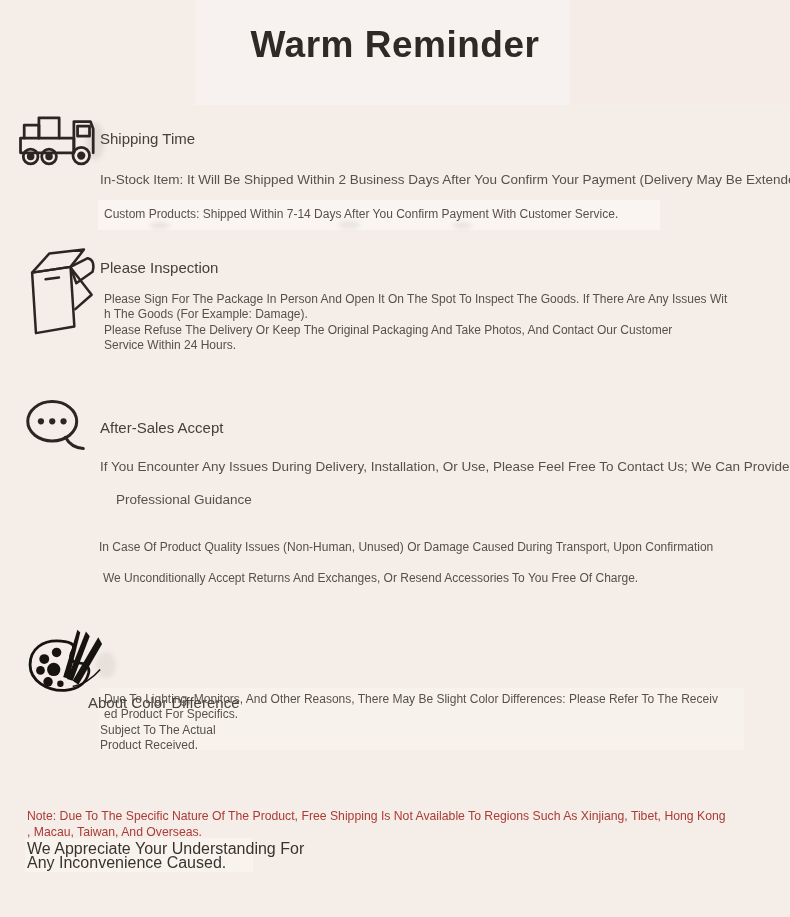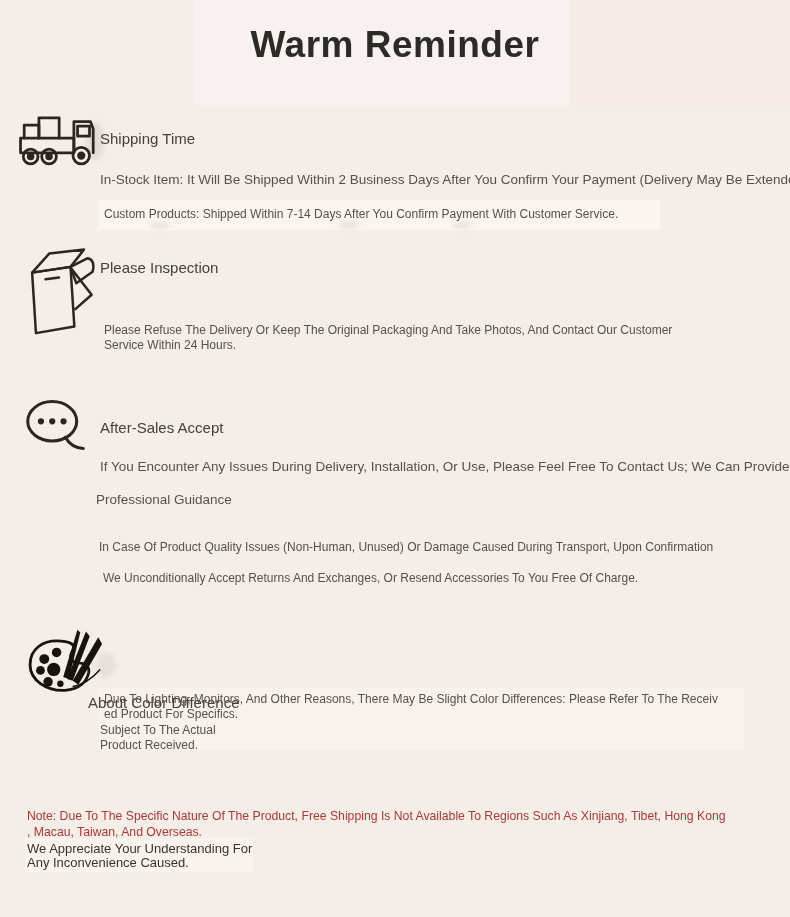--- a/index.html
+++ b/index.html
@@ -31,21 +31,21 @@
     line-height:15px;
   }
   .nowrap{white-space:nowrap;}
   .fs135{font-size:13.5px;}
   .note-red{
     font-size:13px;color:#ac3b35;
     white-space:pre-line;line-height:16px;
     transform:scaleX(0.94);transform-origin:0 0;
   }
   .closing{
-    font-size:13px;color:#39332e;
+    font-size:16px;color:#39332e;
     white-space:pre-line;line-height:14px;
   }
   svg{display:block;}
 </style>
 </head>
 <body>
 
 <div class="page">
 
   <div class="patch" style="left:195px;top:0;width:375px;height:105px;background:#f7f2ef;"></div>
@@ -84,35 +84,37 @@
   <div class="abs" style="left:20px;top:240px;">
     <svg width="78" height="96" viewBox="0 0 80 100" fill="none" stroke="#2b2622" stroke-width="2.6" stroke-linejoin="round" stroke-linecap="round">
       <path d="M12,34 L30,14 L66,10 L52,28 Z"></path>
       <path d="M12,34 L52,28 L56,90 L16,97 Z"></path>
       <path d="M52,28 L70,19 Q78,21 75,33 L58,45 Z"></path>
       <path d="M53,30 L74,57 L57,72"></path>
       <path d="M26,41 l14,-2"></path>
     </svg>
   </div>
   <div class="abs heading" style="left:100px;top:259px;">Please Inspection</div>
+  <div class="abs body-text" style="left:104px;top:292px;">Please Sign For The Package In Person And Open It On The Spot To Inspect The Goods. If There Are Any Issues Wit
+h The Goods (For Example: Damage).</div>
   <div class="abs body-text" style="left:104px;top:323px;">Please Refuse The Delivery Or Keep The Original Packaging And Take Photos, And Contact Our Customer
 Service Within 24 Hours.</div>
 
   <div class="abs" style="left:24px;top:396px;">
     <svg width="64" height="60" viewBox="0 0 68 60" fill="none" stroke="#2b2622" stroke-width="3.2" stroke-linecap="round">
       <ellipse cx="30" cy="25" rx="26" ry="21"></ellipse>
       <circle cx="18" cy="25" r="3.3" fill="#2b2622" stroke="none"></circle>
       <circle cx="30" cy="25" r="3.3" fill="#2b2622" stroke="none"></circle>
       <circle cx="42" cy="25" r="3.3" fill="#2b2622" stroke="none"></circle>
       <path d="M44,42 Q50,53 63,54"></path>
     </svg>
   </div>
   <div class="abs heading" style="left:100px;top:419px;">After-Sales Accept</div>
   <div class="abs body-text fs135 nowrap" style="left:100px;top:459px;">If You Encounter Any Issues During Delivery, Installation, Or Use, Please Feel Free To Contact Us; We Can Provide Assistance</div>
-  <div class="abs body-text fs135" style="left:96px;top:492px;">Professional Guidance</div>
+  <div class="abs body-text fs135" style="left:116px;top:492px;">Professional Guidance</div>
   <div class="abs body-text nowrap" style="left:99px;top:540px;">In Case Of Product Quality Issues (Non-Human, Unused) Or Damage Caused During Transport, Upon Confirmation</div>
   <div class="abs body-text nowrap" style="left:103px;top:571px;">We Unconditionally Accept Returns And Exchanges, Or Resend Accessories To You Free Of Charge.</div>
 
   <div class="abs" style="left:25px;top:624px;">
     <svg width="84" height="72" viewBox="0 0 88 76">
       <path d="M44,58 L64,8 L68,13 L50,60 Z" fill="#17130f"></path>
       <path d="M50,60 L77,14 L81,21 L56,64 Z" fill="#17130f"></path>
       <path d="M40,56 L55,6 L58,9 L46,58 Z" fill="#17130f"></path>
       <path d="M38,18 C18,16 5,27 5,43 C5,59 22,71 42,70 C57,69 65,61 67,51 C68,44 62,41 56,41 C48,41 46,34 50,28 C53,23 50,19 38,18 Z" fill="none" stroke="#17130f" stroke-width="3"></path>
       <path d="M50,66 Q66,63 79,48" fill="none" stroke="#17130f" stroke-width="1.6"></path>

